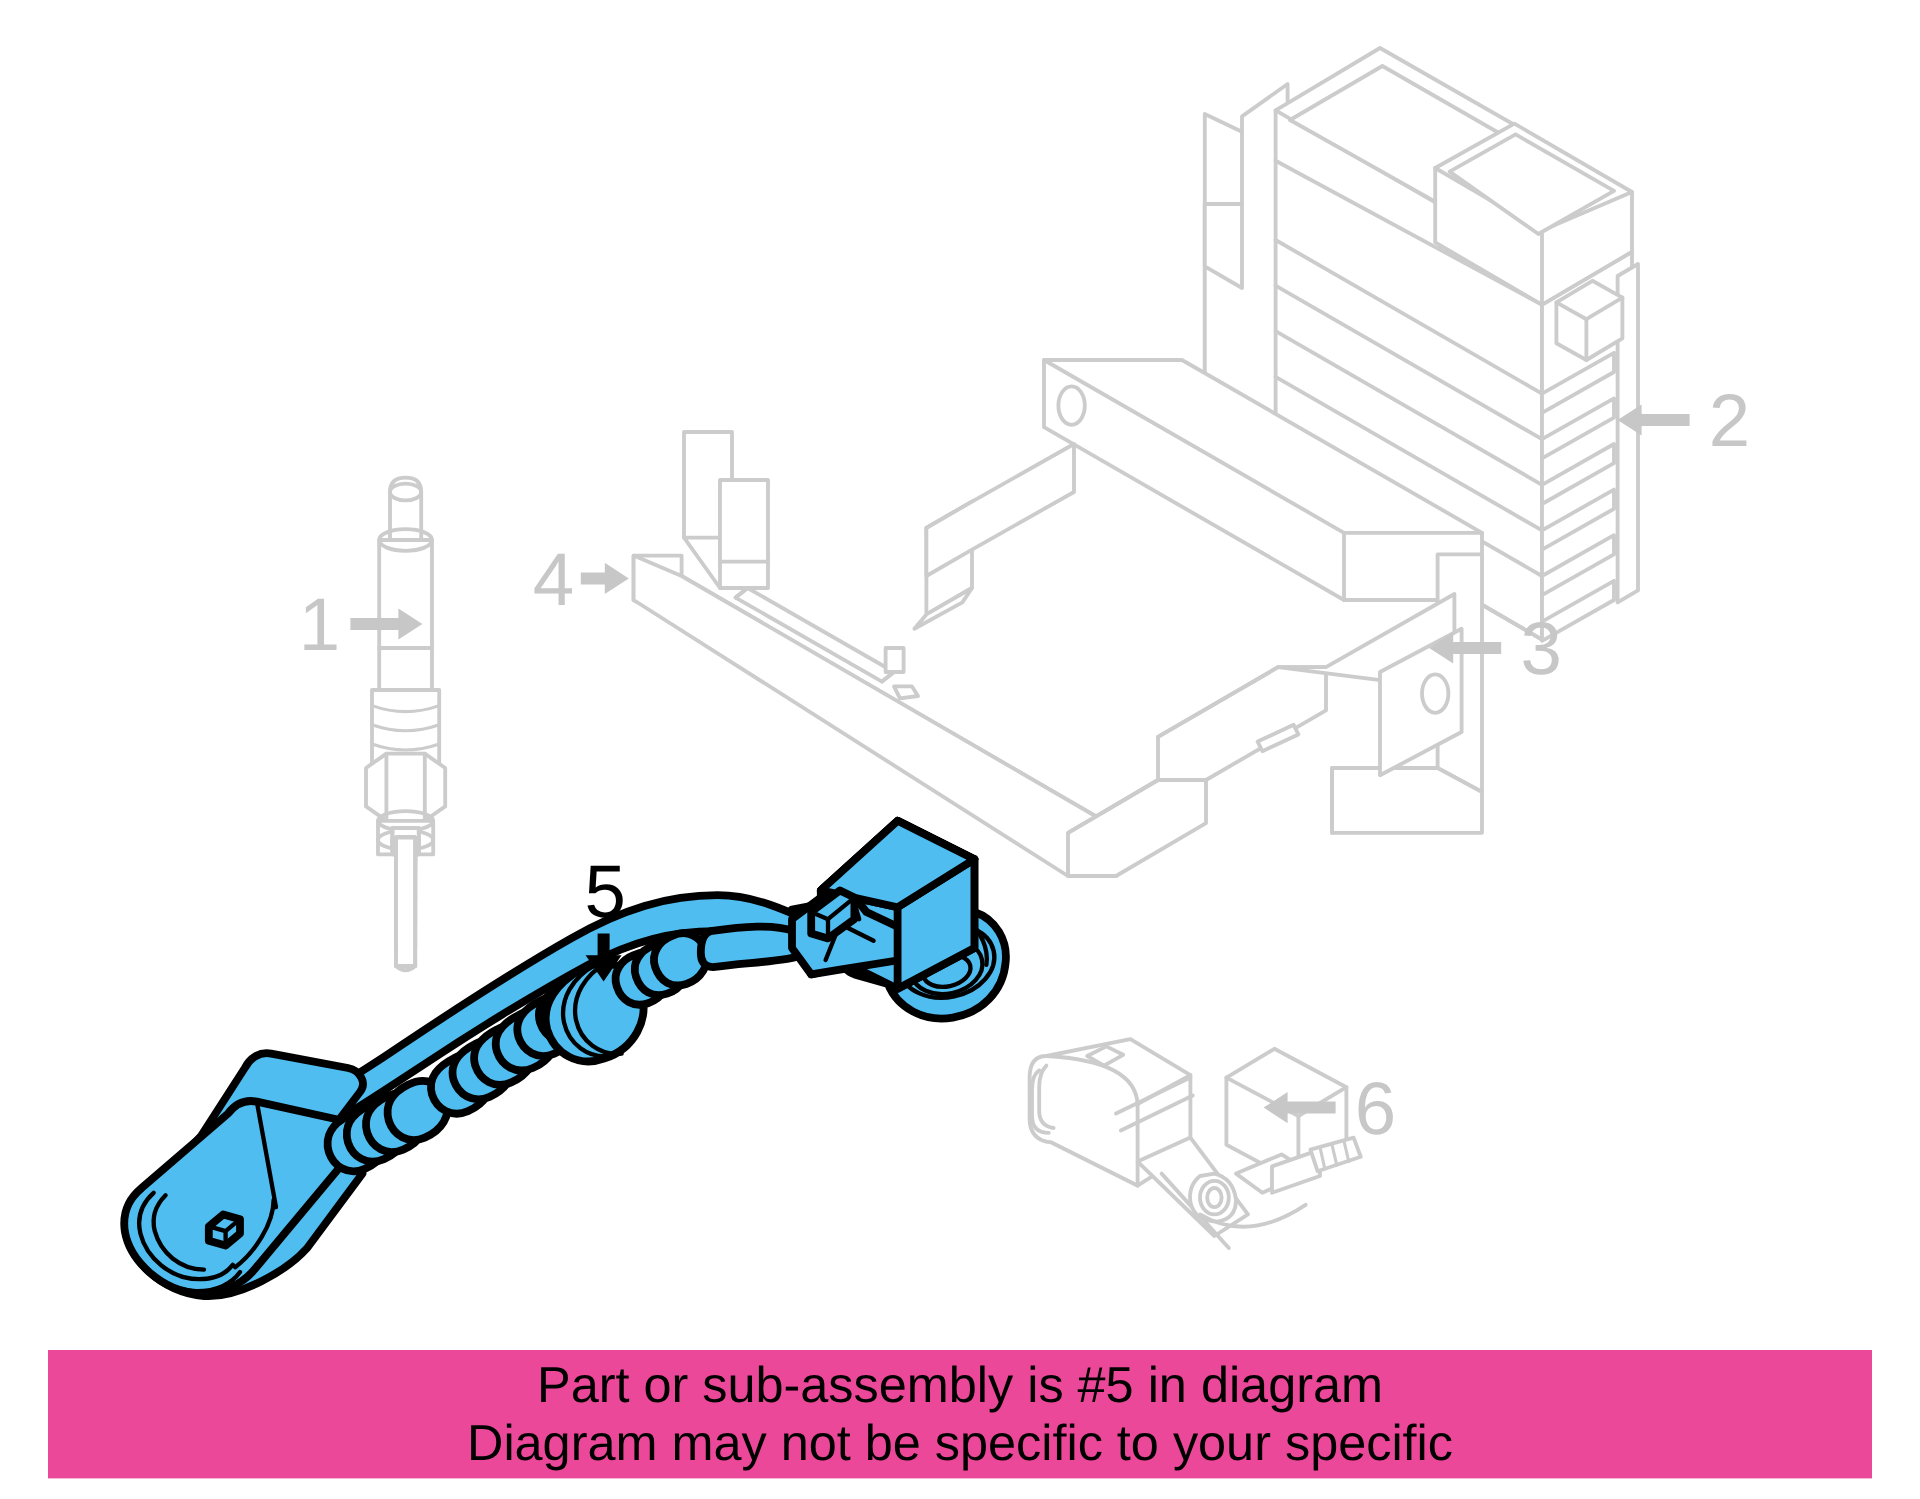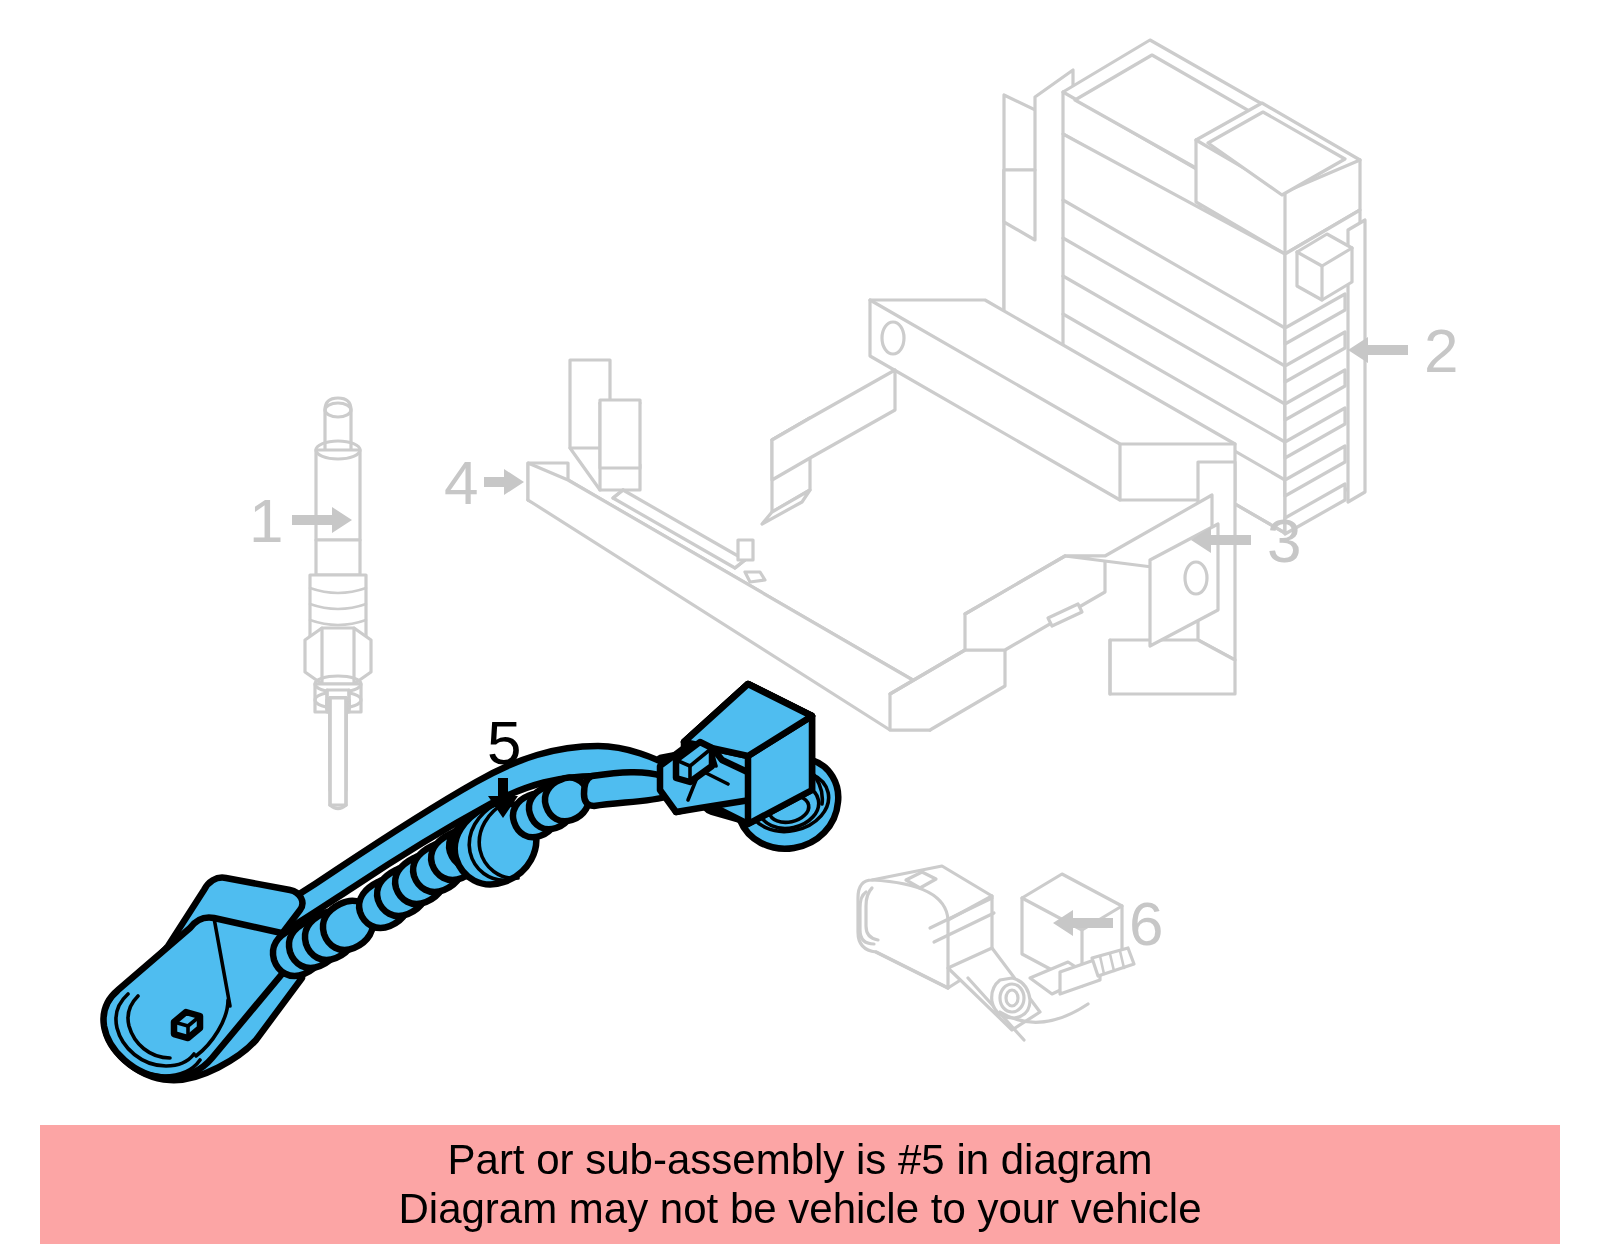--- a/index.html
+++ b/index.html
@@ -29,22 +29,22 @@
     width: 1600px;
     height: 1249px;
     display: block;
   }
 
   #caption-banner {
     position: absolute;
     left: 40px;
     top: 1125px;
     width: 1520px;
-    height: 119px;
-    background: #fca5a5;
+    height: 107px;
+    background: #ec4899;
     display: flex;
     flex-direction: column;
     align-items: center;
     justify-content: center;
     box-sizing: border-box;
   }
   .caption-line {
     font-family: "Liberation Sans", sans-serif;
     font-size: 42px;
     line-height: 1.16;
@@ -485,16 +485,16 @@
 
     <g>
       <text class="numgry" x="1129" y="945">6</text>
       <path class="arrgry" d="M1113,918 L1073,918 L1073,910 L1053,923 L1073,936 L1073,928 L1113,928 Z"></path>
     </g>
 
   </svg>
 
   <div id="caption-banner">
     <div class="caption-line">Part or sub-assembly is #5 in diagram</div>
-    <div class="caption-line">Diagram may not be vehicle to your vehicle</div>
+    <div class="caption-line">Diagram may not be specific to your specific</div>
   </div>
 
 </div>
 
 </body></html>

